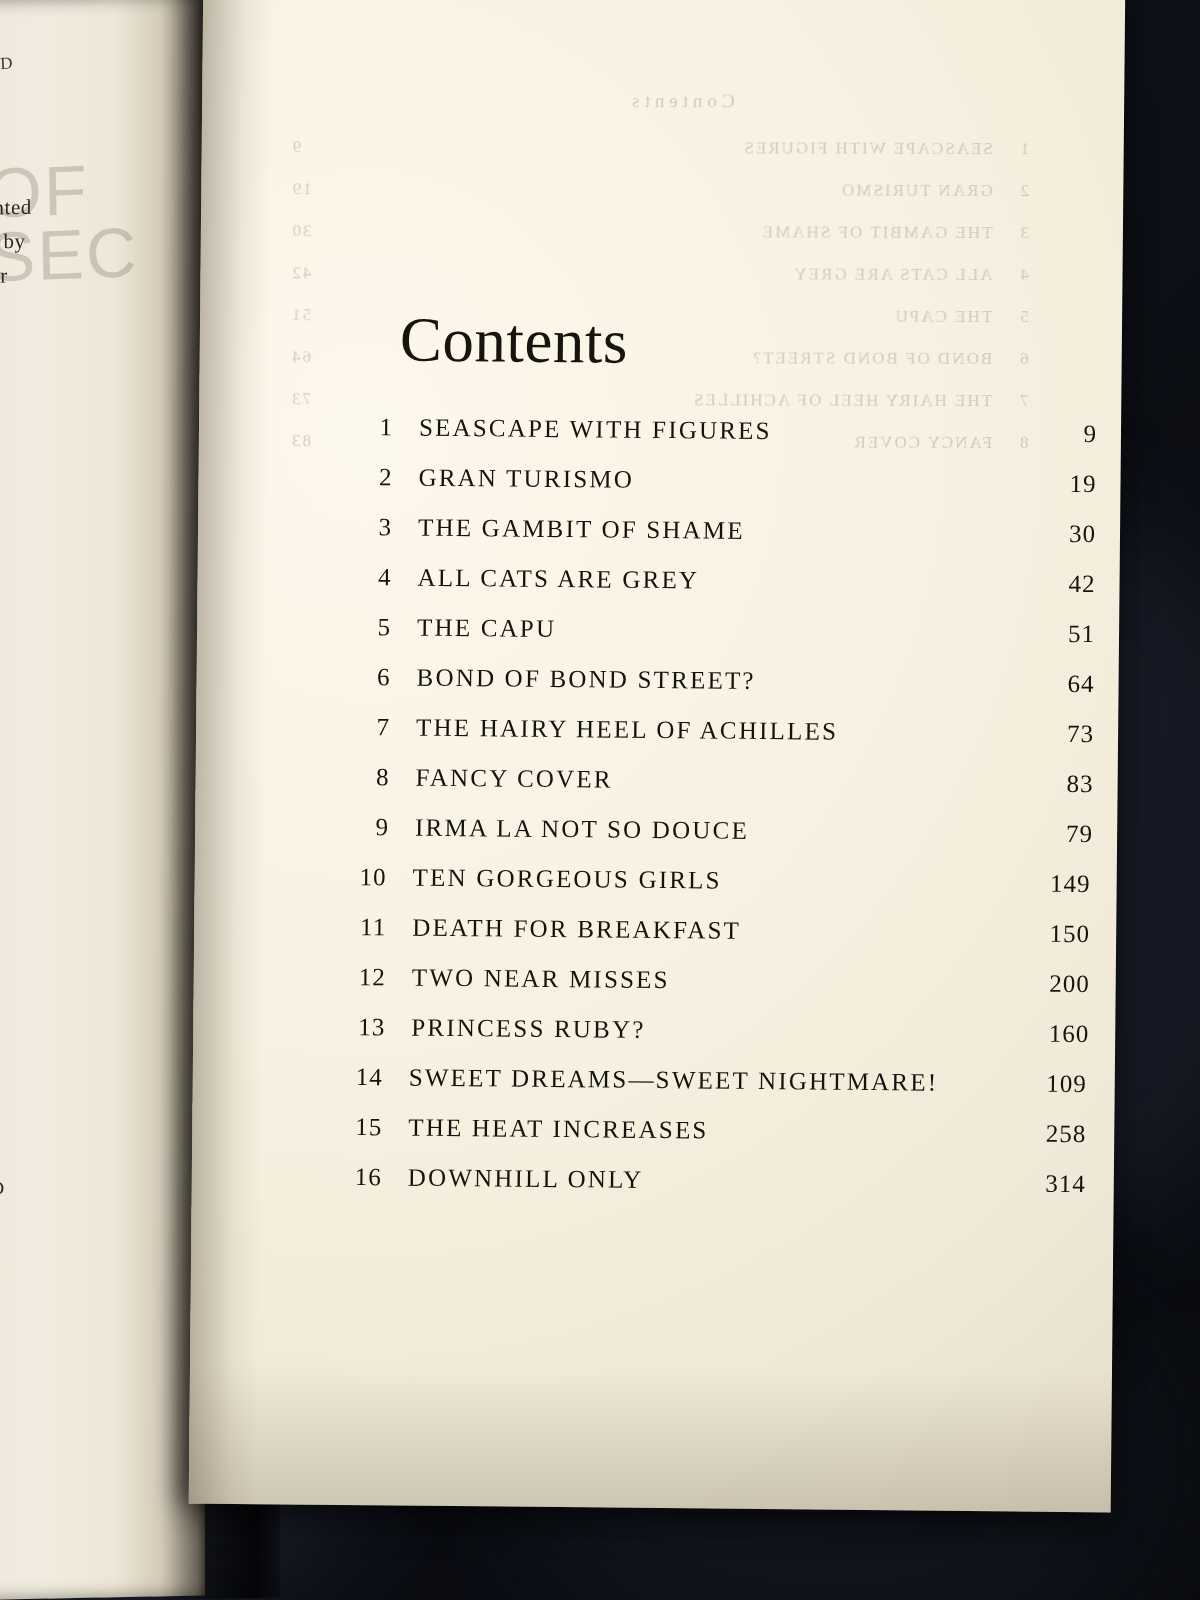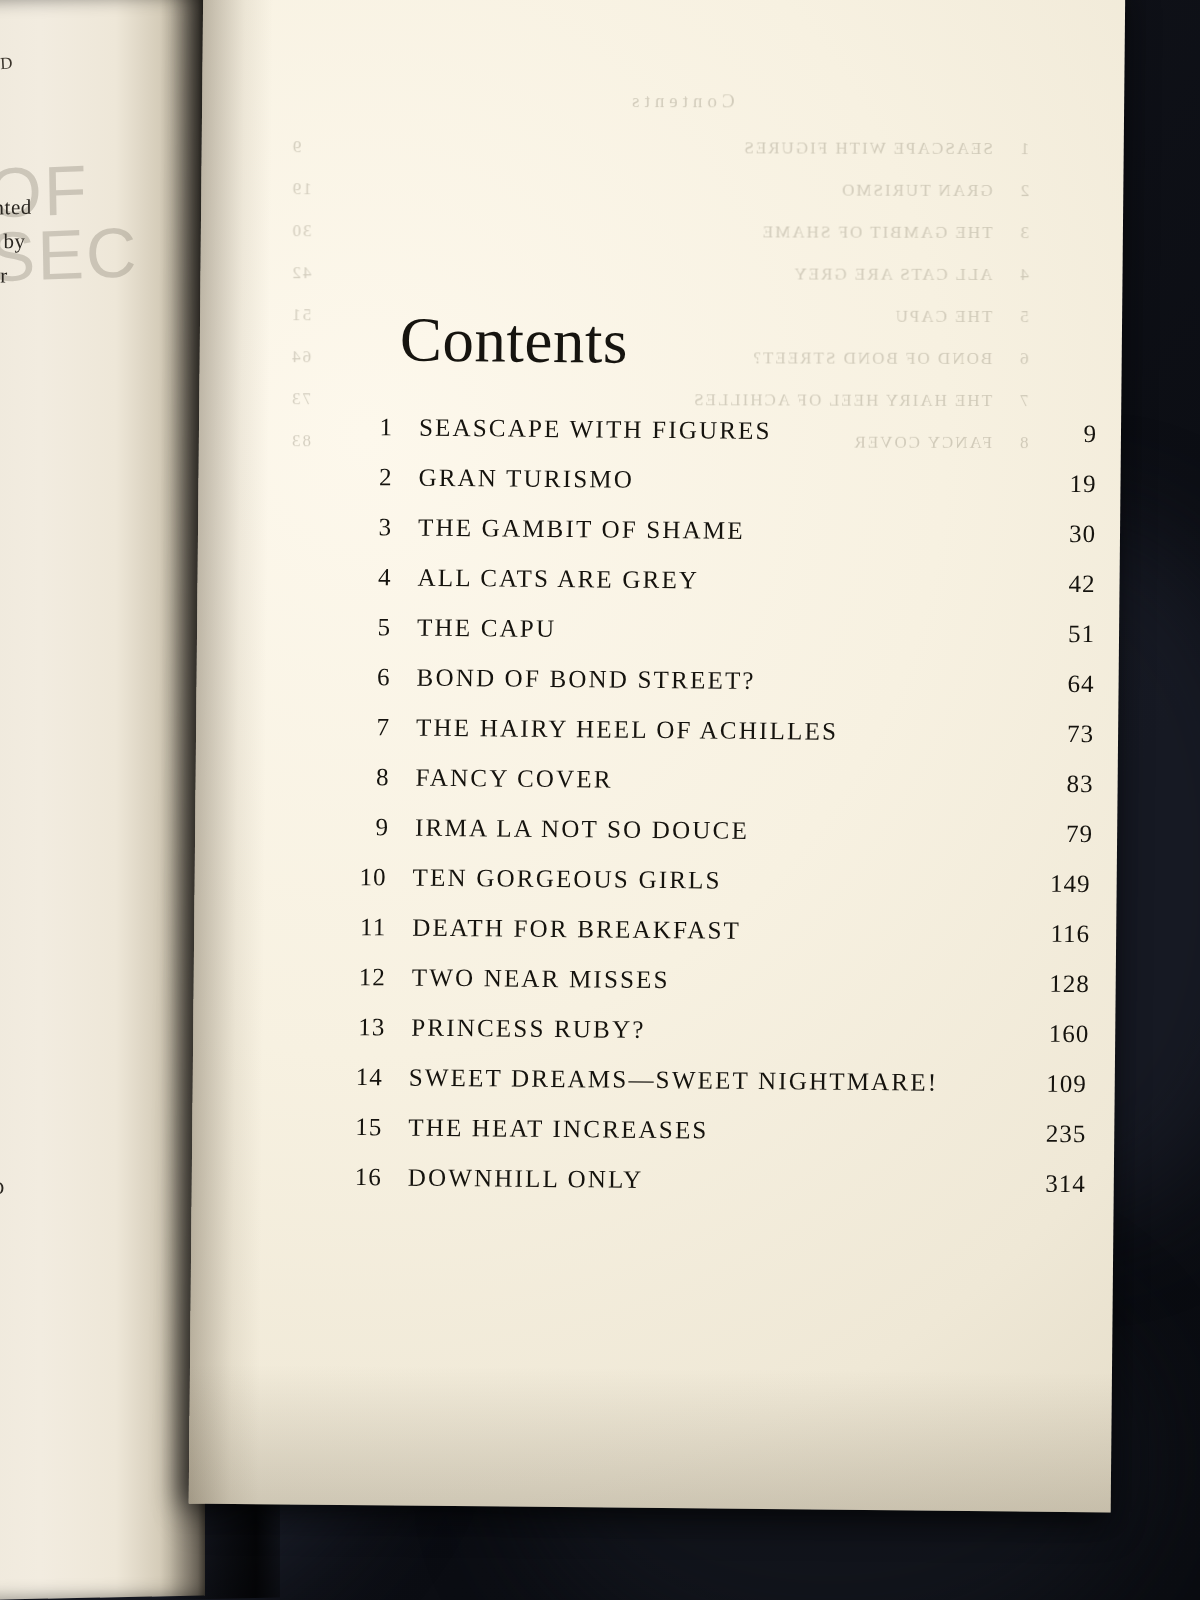--- a/index.html
+++ b/index.html
@@ -335,45 +335,45 @@
 
         <div class="toc-row">
           <span class="toc-num">10</span>
           <span class="toc-title">TEN GORGEOUS GIRLS</span>
           <span class="toc-page">149</span>
         </div>
 
         <div class="toc-row">
           <span class="toc-num">11</span>
           <span class="toc-title">DEATH FOR BREAKFAST</span>
-          <span class="toc-page">116</span>
+          <span class="toc-page">150</span>
         </div>
 
         <div class="toc-row">
           <span class="toc-num">12</span>
           <span class="toc-title">TWO NEAR MISSES</span>
-          <span class="toc-page">128</span>
+          <span class="toc-page">200</span>
         </div>
 
         <div class="toc-row">
           <span class="toc-num">13</span>
           <span class="toc-title">PRINCESS RUBY?</span>
           <span class="toc-page">160</span>
         </div>
 
         <div class="toc-row">
           <span class="toc-num">14</span>
           <span class="toc-title">SWEET DREAMS—SWEET NIGHTMARE!</span>
           <span class="toc-page">109</span>
         </div>
 
         <div class="toc-row">
           <span class="toc-num">15</span>
           <span class="toc-title">THE HEAT INCREASES</span>
-          <span class="toc-page">235</span>
+          <span class="toc-page">258</span>
         </div>
 
         <div class="toc-row">
           <span class="toc-num">16</span>
           <span class="toc-title">DOWNHILL ONLY</span>
           <span class="toc-page">314</span>
         </div>
 
       </div>
     </div>

